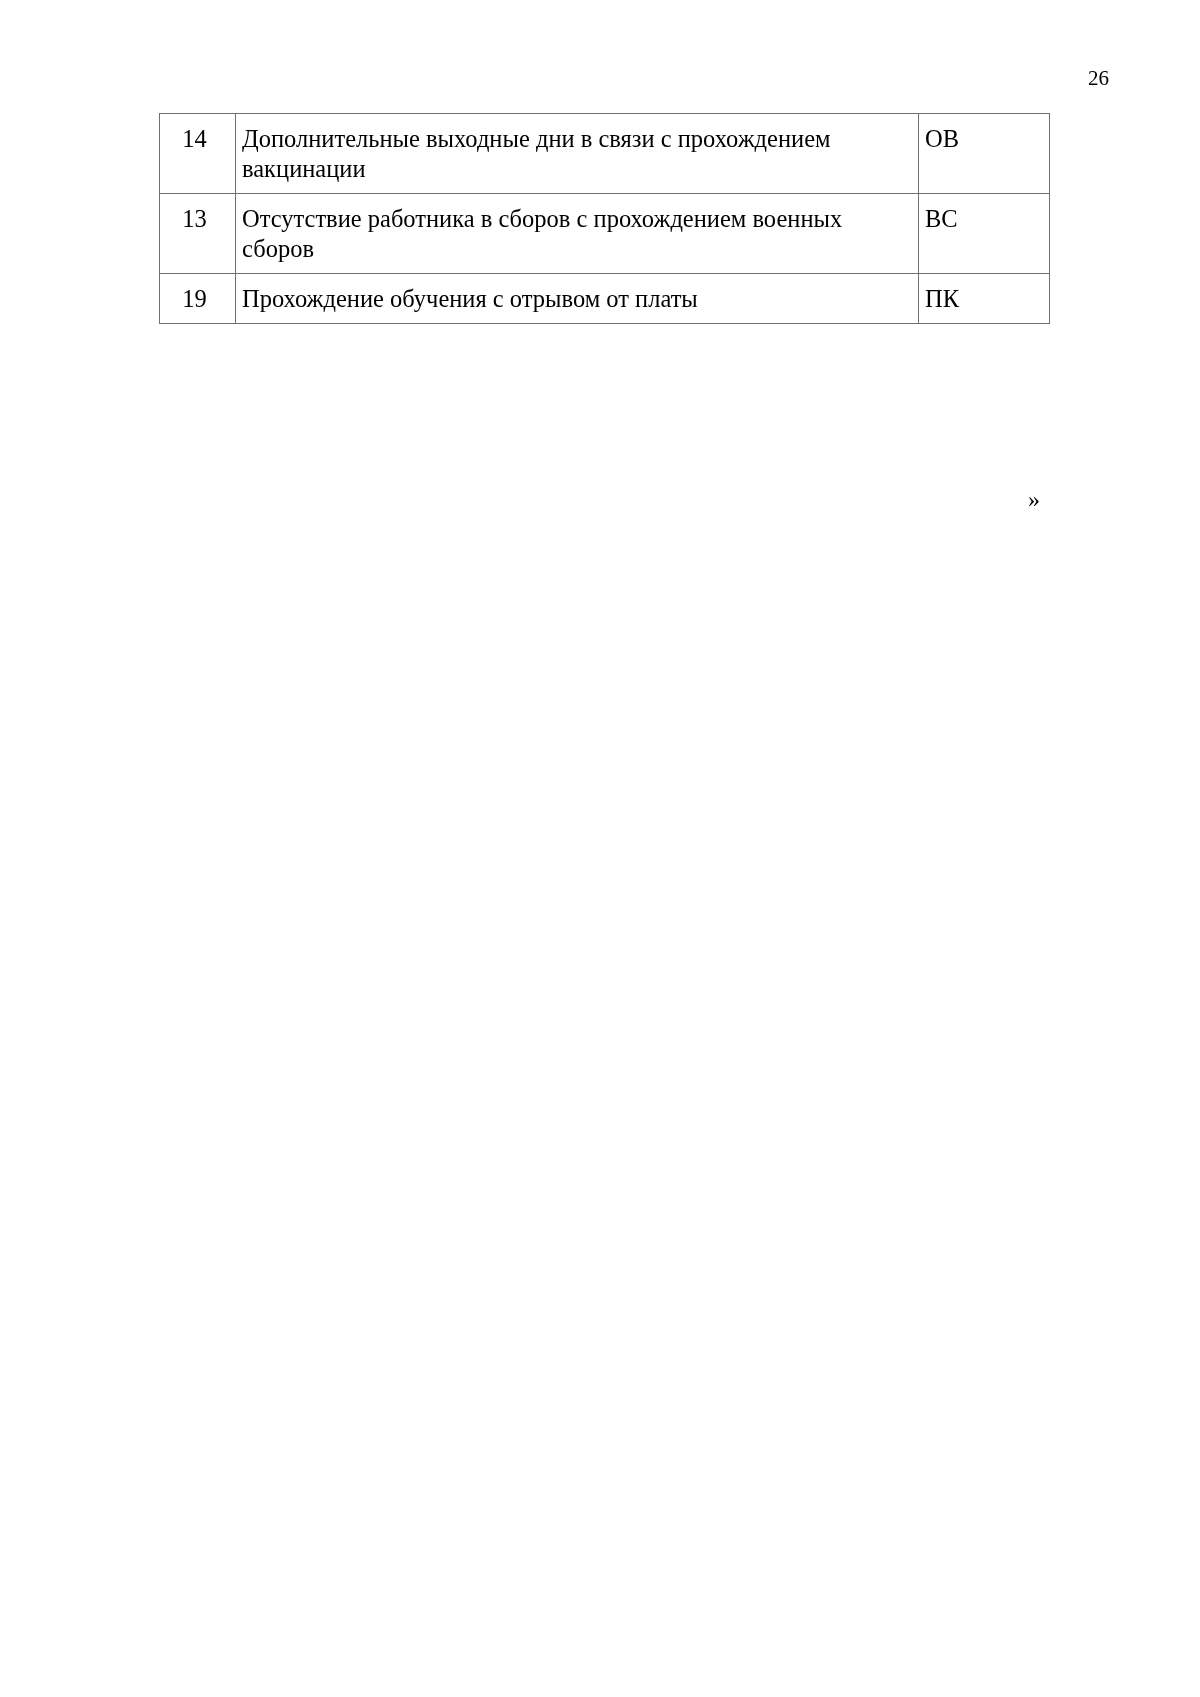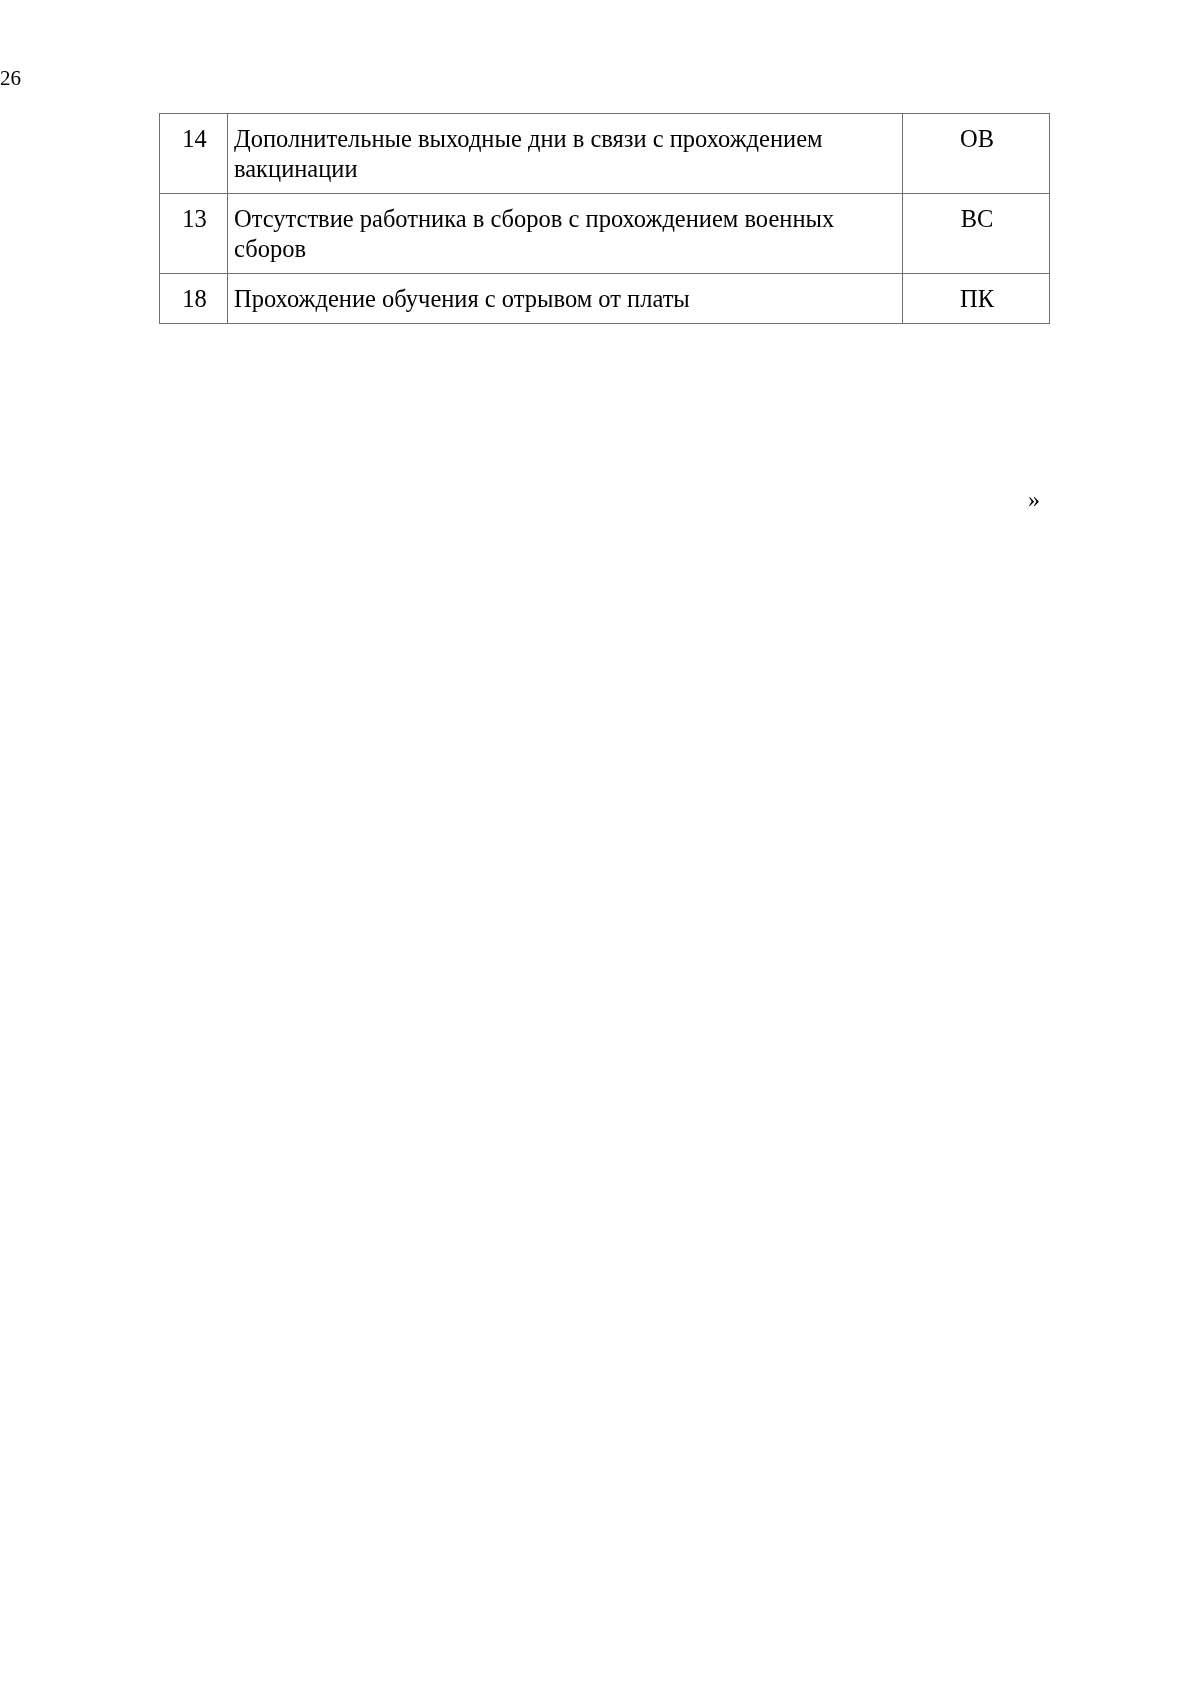--- a/index.html
+++ b/index.html
@@ -1,23 +1,23 @@
 <!DOCTYPE html>
 <html><head>
   <meta charset="utf-8">
   <style>
     html, body { margin: 0; padding: 0; background: #ffffff; }
     body { width: 1200px; height: 1697px; position: relative; font-family: "Liberation Serif", "DejaVu Serif", serif; color: #000; }
-    .page-number { position: absolute; top: 66px; left: 0; width: 1109px; text-align: left; font-size: 21px; }
+    .page-number { position: absolute; top: 66px; left: 0; width: 1109px; text-align: right; font-size: 21px; }
     table.codes { position: absolute; top: 113px; left: 159px; border-collapse: collapse; width: 891px; table-layout: fixed; }
-    table.codes td { border: 1.5px solid #6f6f6f; vertical-align: top; font-size: 24.5px; line-height: 30px; padding: 10px 4px 8px 6px; }
+    table.codes td { border: 1.5px solid #6f6f6f; vertical-align: top; font-size: 24.5px; line-height: 30px; padding: 10px 12px 8px 6px; }
     table.codes tr { }
     td.num { width: 57px; text-align: center; }
     td.desc { width: 664px; }
-    td.code { text-align: center; }
+    td.code { text-align: left; }
     tr.two-line td { height: 61px; }
     tr.one-line td { height: 31px; }
     .closing-quote { position: absolute; top: 486px; left: 1028px; font-size: 24px; }
   </style>
 </head>
 <body>
 
 <div class="page-number">26</div>
 
 <table class="codes">
@@ -26,20 +26,20 @@
       <td class="num">14</td>
       <td class="desc">Дополнительные выходные дни в связи с прохождением вакцинации</td>
       <td class="code">ОВ</td>
     </tr>
     <tr class="two-line">
       <td class="num">13</td>
       <td class="desc">Отсутствие работника в сборов с прохождением военных сборов</td>
       <td class="code">ВС</td>
     </tr>
     <tr class="one-line">
-      <td class="num">18</td>
+      <td class="num">19</td>
       <td class="desc">Прохождение обучения с отрывом от платы</td>
       <td class="code">ПК</td>
     </tr>
   </tbody>
 </table>
 
 <div class="closing-quote">»</div>
 
 </body></html>

